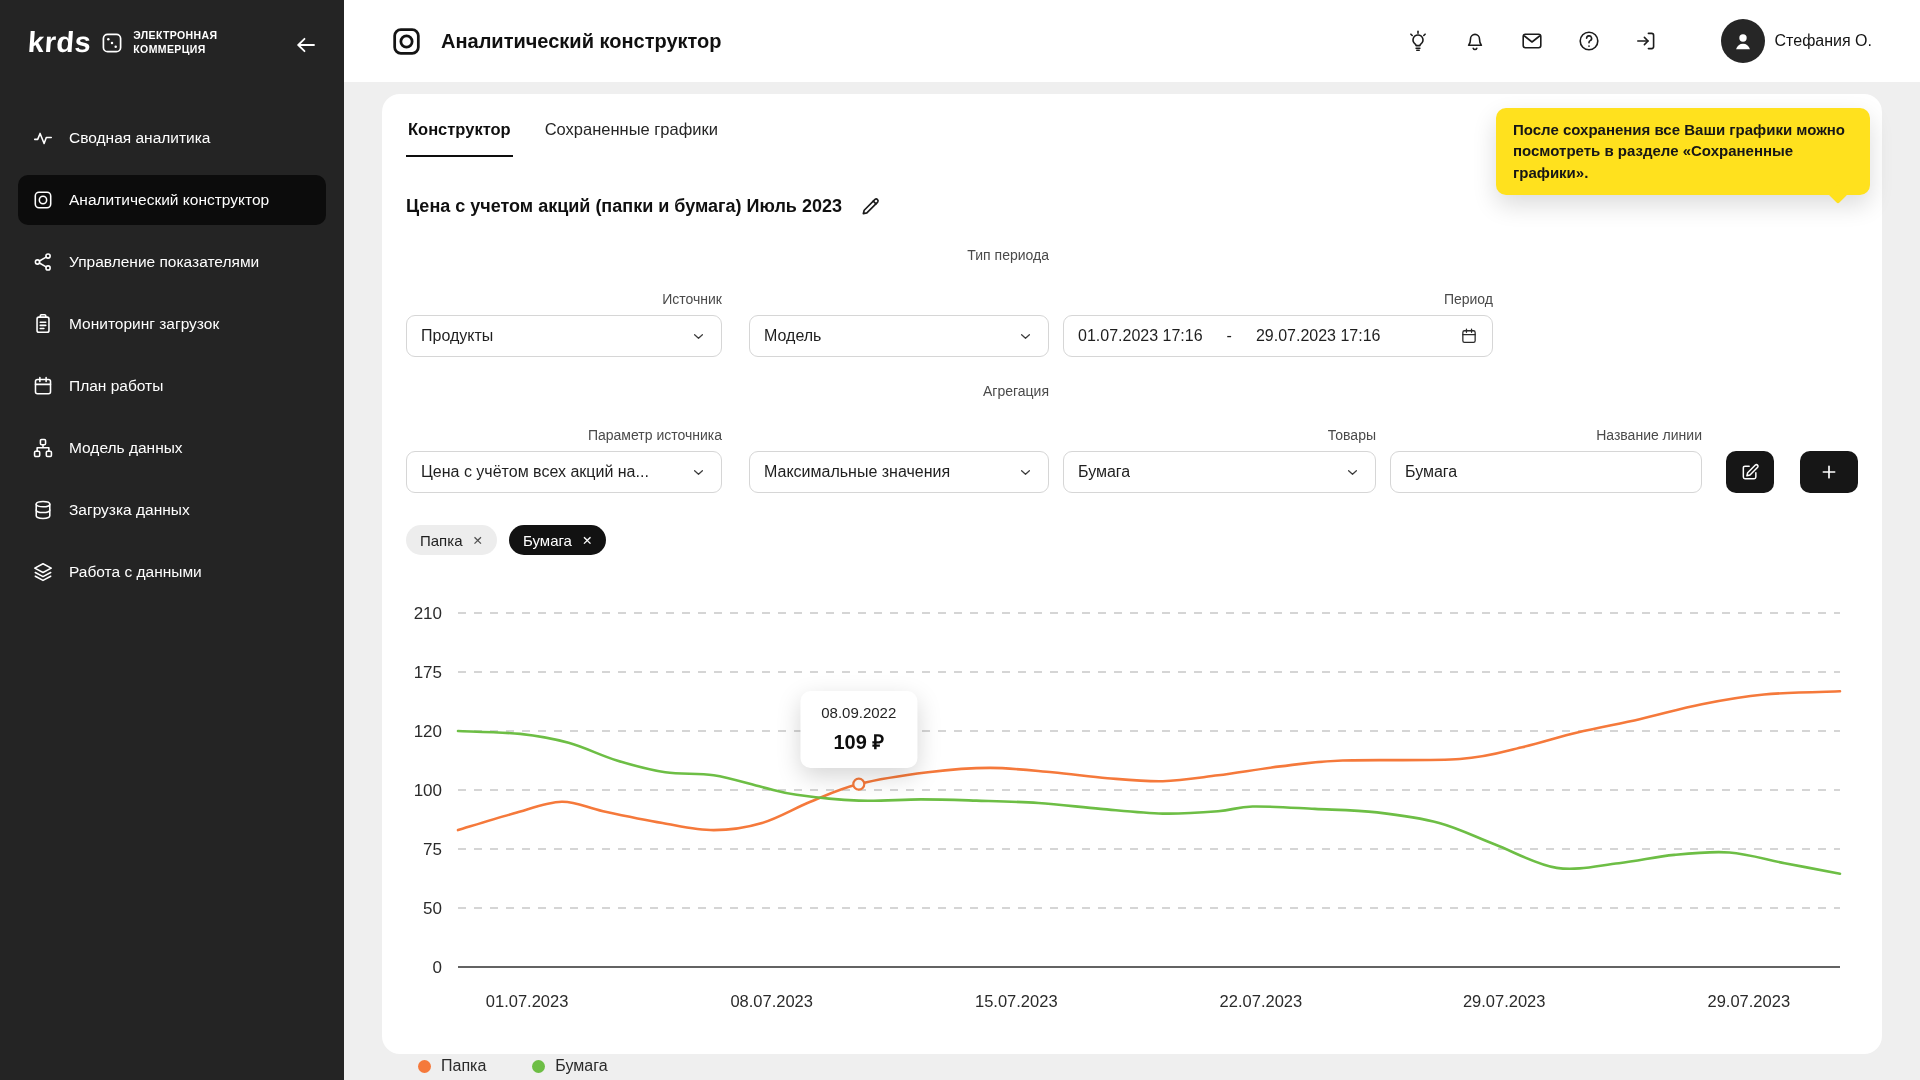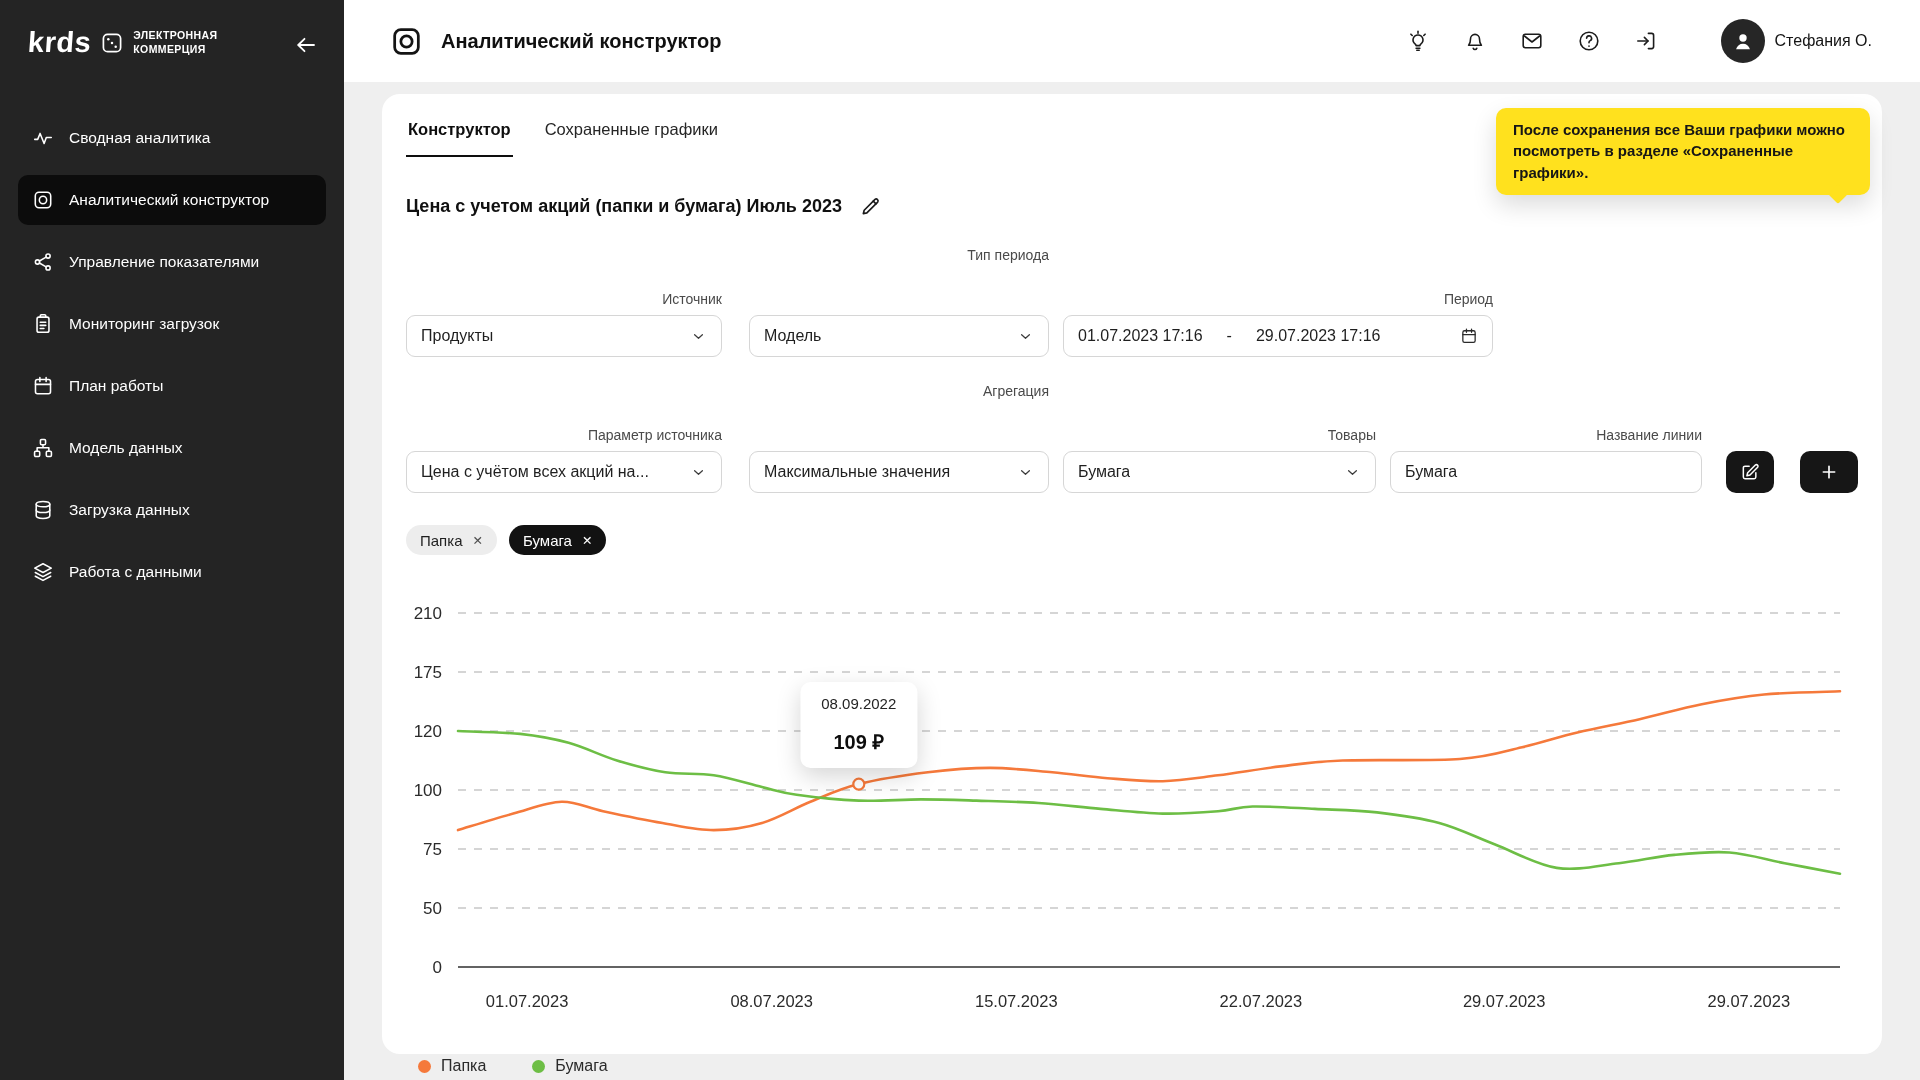--- a/index.html
+++ b/index.html
@@ -87,21 +87,21 @@
   .chip{display:flex;align-items:center;gap:10px;height:30px;padding:0 14px;border-radius:15px;background:#ededed;font-size:15px;color:#1f1f1f;cursor:pointer;}
   .chip .x{font-size:12.5px;color:#4f4f4f;cursor:pointer;}
   .chip.active{background:#121212;color:#fff;}
   .chip.active .x{color:#fff;}
 
   .chart-wrap{position:relative;margin-top:28px;}
   .chart-wrap svg{display:block;width:1446px;height:448px;}
   .chart-wrap svg text{font-family:"Liberation Sans",sans-serif;}
   .chart-tip{position:absolute;transform:translate(-50%,calc(-100% - 16px));background:#fff;border-radius:10px;box-shadow:0 8px 24px rgba(0,0,0,.17);padding:13px 21px;text-align:center;pointer-events:none;z-index:4;}
   .tip-date{font-size:15px;color:#242424;white-space:nowrap;}
-  .tip-val{font-size:20px;font-weight:700;color:#0d0d0d;margin-top:16px;white-space:nowrap;}
+  .tip-val{font-size:20px;font-weight:700;color:#0d0d0d;margin-top:7px;white-space:nowrap;}
 
   .legend{display:flex;align-items:center;gap:46px;margin:26px 0 0 12px;}
   .lg-item{display:flex;align-items:center;gap:10px;font-size:16px;color:#2a2a2a;cursor:pointer;}
   .lg-dot{width:13px;height:13px;border-radius:50%;flex-shrink:0;}
 
   .callout{position:absolute;top:14px;right:12px;width:374px;background:#FFE11E;border-radius:10px;padding:11px 17px 12px;font-size:15px;font-weight:700;line-height:1.42;color:#161616;z-index:6;box-shadow:0 10px 24px rgba(0,0,0,.14);}
   .callout::after{content:"";position:absolute;right:25px;bottom:-6px;width:14px;height:14px;background:#FFE11E;transform:rotate(45deg);border-radius:2px;}
 </style>
 </head>
 <body>

